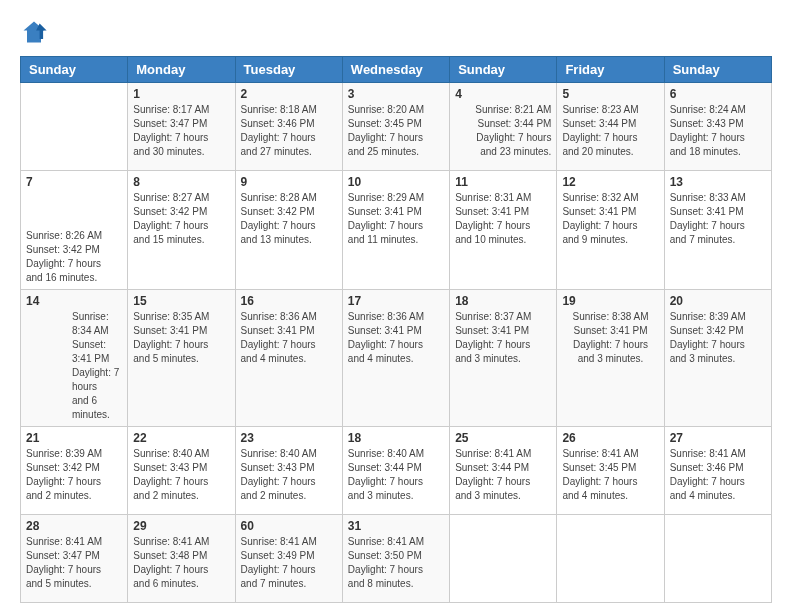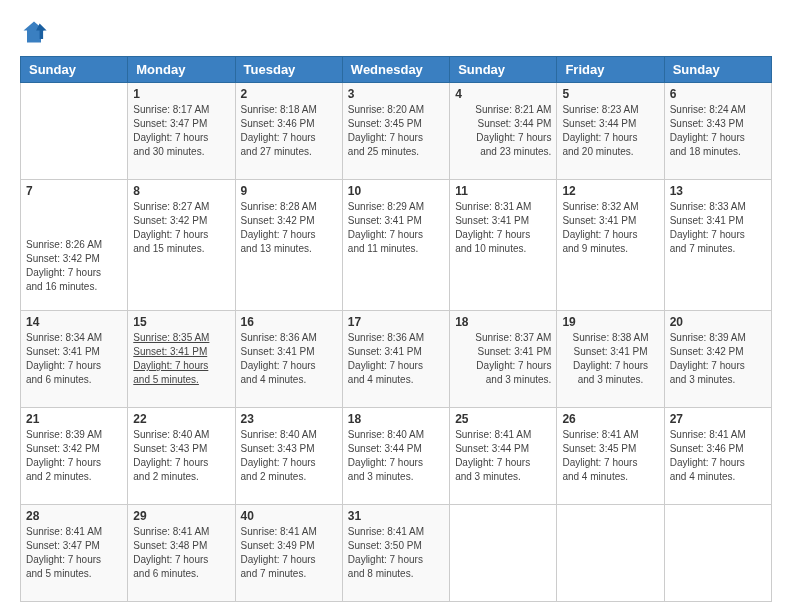--- a/index.html
+++ b/index.html
@@ -231,49 +231,49 @@
             <span class="day-number">13</span>
             <div class="cell-content" style="white-space: pre-line;">Sunrise: 8:33 AM
 Sunset: 3:41 PM
 Daylight: 7 hours
 and 7 minutes.</div>
           </td>
         </tr>
         <tr>
           <td>
             <span class="day-number">14</span>
-            <div class="cell-content" style="white-space: pre-line;">Sunrise: 8:34 AM
+            <div class="cell-content" style="white-space: pre-line; margin-left: 46px;">Sunrise: 8:34 AM
 Sunset: 3:41 PM
 Daylight: 7 hours
 and 6 minutes.</div>
           </td>
           <td>
             <span class="day-number">15</span>
-            <div class="cell-content" style="white-space: pre-line; text-decoration: underline;">Sunrise: 8:35 AM
+            <div class="cell-content" style="white-space: pre-line;">Sunrise: 8:35 AM
 Sunset: 3:41 PM
 Daylight: 7 hours
 and 5 minutes.</div>
           </td>
           <td>
             <span class="day-number">16</span>
             <div class="cell-content" style="white-space: pre-line;">Sunrise: 8:36 AM
 Sunset: 3:41 PM
 Daylight: 7 hours
 and 4 minutes.</div>
           </td>
           <td>
             <span class="day-number">17</span>
             <div class="cell-content" style="white-space: pre-line;">Sunrise: 8:36 AM
 Sunset: 3:41 PM
 Daylight: 7 hours
 and 4 minutes.</div>
           </td>
           <td>
             <span class="day-number">18</span>
-            <div class="cell-content" style="white-space: pre-line; text-align: right;">Sunrise: 8:37 AM
+            <div class="cell-content" style="white-space: pre-line;">Sunrise: 8:37 AM
 Sunset: 3:41 PM
 Daylight: 7 hours
 and 3 minutes.</div>
           </td>
           <td>
             <span class="day-number">19</span>
             <div class="cell-content" style="white-space: pre-line; text-align: center;">Sunrise: 8:38 AM
 Sunset: 3:41 PM
 Daylight: 7 hours
 and 3 minutes.</div>
@@ -346,21 +346,21 @@
 and 5 minutes.</div>
           </td>
           <td>
             <span class="day-number">29</span>
             <div class="cell-content" style="white-space: pre-line;">Sunrise: 8:41 AM
 Sunset: 3:48 PM
 Daylight: 7 hours
 and 6 minutes.</div>
           </td>
           <td>
-            <span class="day-number">40</span>
+            <span class="day-number">60</span>
             <div class="cell-content" style="white-space: pre-line;">Sunrise: 8:41 AM
 Sunset: 3:49 PM
 Daylight: 7 hours
 and 7 minutes.</div>
           </td>
           <td>
             <span class="day-number">31</span>
             <div class="cell-content" style="white-space: pre-line;">Sunrise: 8:41 AM
 Sunset: 3:50 PM
 Daylight: 7 hours

